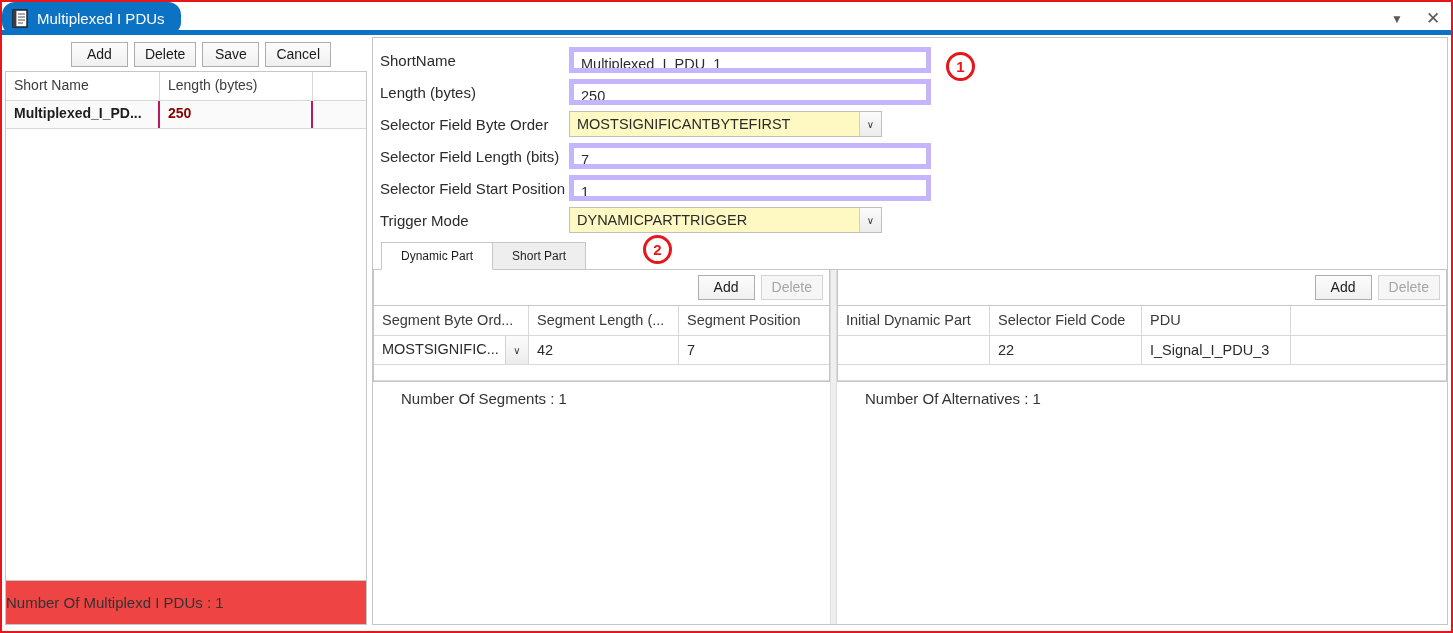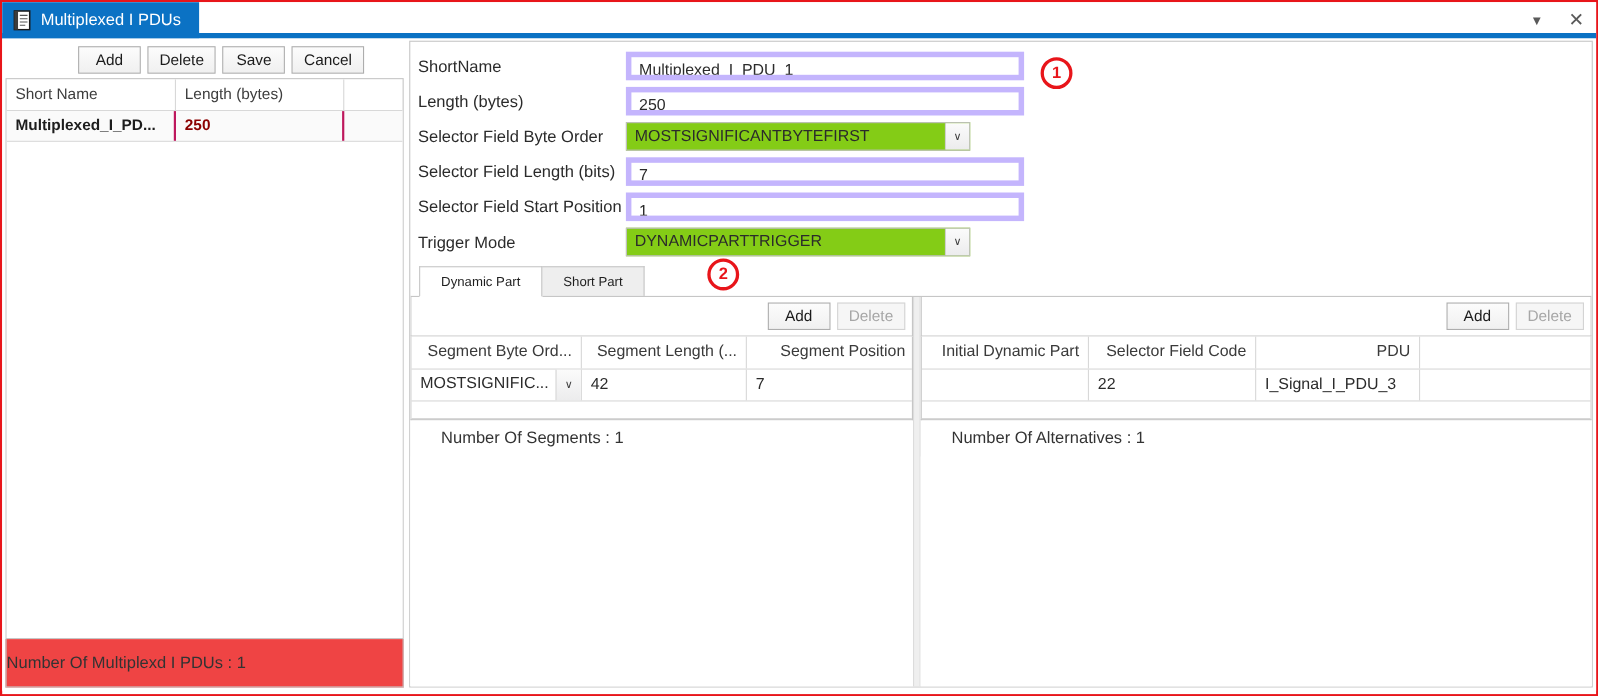--- a/index.html
+++ b/index.html
@@ -26,20 +26,21 @@
   .doc-tab {
     position: absolute;
     left: 0; top: 0;
     height: 33px;
     background: #0b72c4;
     color: #ffffff;
     display: flex;
     align-items: center;
     padding: 0 16px 0 10px;
     font-size: 15px;
+    border-radius: 13px;
   }
   .doc-tab .tab-icon {
     width: 17px; height: 19px;
     margin-right: 8px;
     display: inline-block;
     position: relative;
   }
   .win-buttons {
     position: absolute;
     right: 8px; top: 0;
@@ -182,21 +183,21 @@
     padding: 0 7px;
     line-height: 24px;
     font-family: "Liberation Sans", sans-serif;
     white-space: nowrap;
     overflow: hidden;
   }
   .select-wrap {
     width: 313px;
     height: 26px;
     border: 1px solid #bfbfbf;
-    background: #84cc16;
+    background: #fef9c3;
     display: flex;
     align-items: stretch;
   }
   .select-wrap .sel-text {
     flex: 1 1 auto;
     font-size: 14.5px;
     color: #2b2b2b;
     padding: 0 7px;
     line-height: 24px;
     white-space: nowrap;
@@ -276,21 +277,20 @@
     border: 1px solid #c6c6c6;
     border-top: none;
     display: flex;
     flex-direction: column;
     background: #ffffff;
   }
   .sub-grid .sg-head {
     display: flex;
     height: 30px;
     border-bottom: 1px solid #d8d8d8;
-    text-align: right;
   }
   .sub-grid .sg-head .cell {
     font-size: 14.5px;
     color: #3a3a3a;
     padding: 6px 8px;
     border-right: 1px solid #d8d8d8;
     white-space: nowrap;
     overflow: hidden;
   }
   .sub-grid .sg-row {

